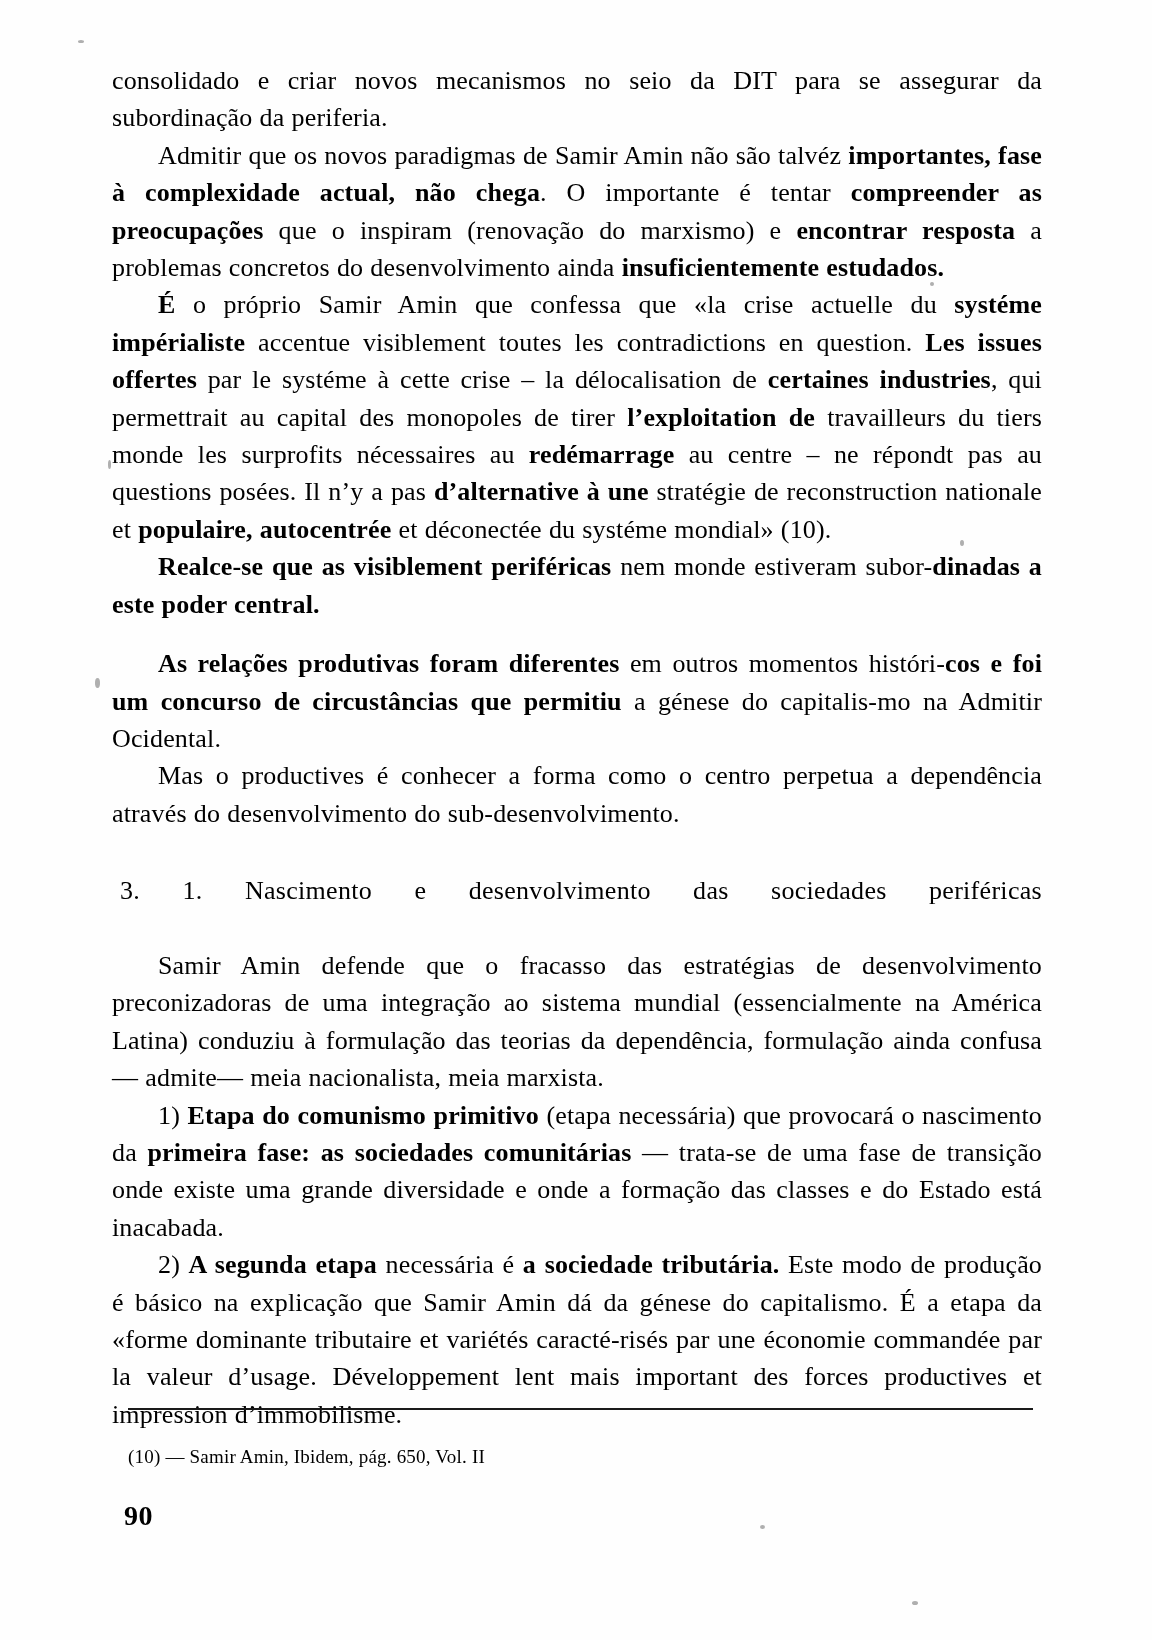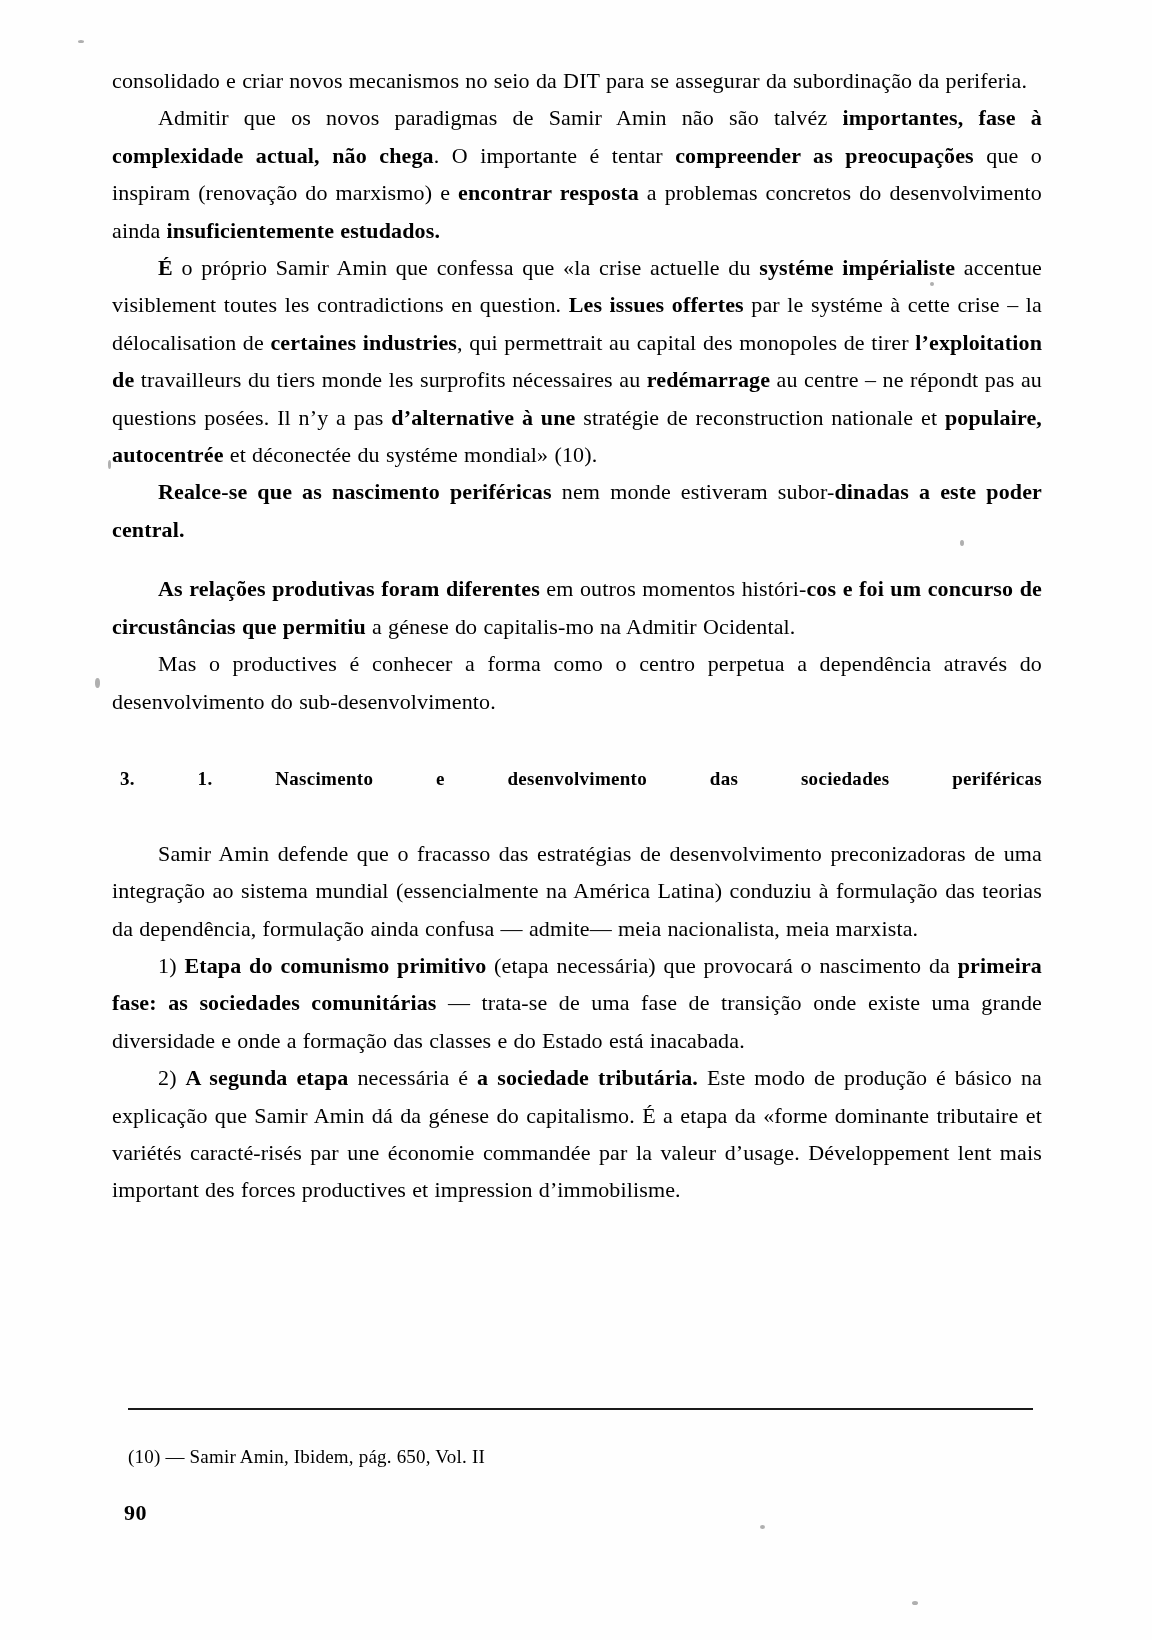--- a/index.html
+++ b/index.html
@@ -28,39 +28,39 @@
   }
   .content {
     position: absolute;
     left: 112px;
     top: 62px;
     width: 930px;
   }
   p.para {
     margin: 0;
     text-align: justify;
-    font-size: 22px;
+    font-size: 26px;
     line-height: 37.4px;
     letter-spacing: 0.15px;
     word-spacing: 0.5px;
     -webkit-font-smoothing: none;
   }
   p.para.indent { text-indent: 46px; }
   .gap-med   { height: 22px; }
   .gap-large { height: 40px; }
 
   
   .b   { font-weight: bold; }
   .lt  { font-weight: normal; }
 
   h2.section {
     margin: 0;
-    font-size: 19px;
+    font-size: 26px;
     line-height: 37.4px;
-    font-weight: bold;
+    font-weight: normal;
     text-align: justify;
     text-indent: 8px;
     letter-spacing: 0.3px;
     word-spacing: 3px;
   }
   h2.section::after {
     content: "";
     display: inline-block;
     width: 100%;
     height: 0;
@@ -80,42 +80,42 @@
     top: 1440px;
     width: 905px;
     font-size: 19px;
     line-height: 34px;
     letter-spacing: 0.2px;
   }
   .pagenum {
     position: absolute;
     left: 124px;
     top: 1500px;
-    font-size: 22px;
+    font-size: 28px;
     font-weight: bold;
     letter-spacing: 0.5px;
   }
   .speck {
     position: absolute;
     background: #6d6d6d;
     border-radius: 50%;
     opacity: .55;
   }
 </style>
 </head>
 <body>
 
 <div class="page">
 
   <div class="content">
 
     <p class="para" id="p1"><span class="lt">consolidado e criar novos mecanismos no seio da DIT para se assegurar da subordinação da periferia.</span></p>
     <p class="para indent" id="p2"><span class="lt">Admitir que os novos paradigmas de Samir Amin não são talvéz </span><span class="b">importantes, fase à complexidade actual, não chega</span><span class="lt">. O importante é tentar </span><span class="b">compreender as preocupações</span><span class="lt"> que o inspiram (renovação do marxismo) e </span><span class="b">encontrar resposta</span><span class="lt"> a problemas concretos do desenvolvimento ainda </span><span class="b">insuficientemente estudados.</span></p>
     <p class="para indent" id="p3"><span class="b">É</span><span class="lt"> o próprio Samir Amin que confessa que «la crise actuelle du </span><span class="b">systéme impérialiste</span><span class="lt"> accentue visiblement toutes les contradictions en question. </span><span class="b">Les issues offertes</span><span class="lt"> par le systéme à cette crise – la délocalisation de </span><span class="b">certaines industries</span><span class="lt">, qui permettrait au capital des monopoles de tirer </span><span class="b">l’exploitation de</span><span class="lt"> travailleurs du tiers monde les surprofits nécessaires au </span><span class="b">redémarrage</span><span class="lt"> au centre – ne répondt pas au questions posées. Il n’y a pas </span><span class="b">d’alternative à une</span><span class="lt"> stratégie de reconstruction nationale et </span><span class="b">populaire, autocentrée</span><span class="lt"> et déconectée du systéme mondial» (10).</span></p>
-    <p class="para indent" id="p4"><span class="b">Realce-se que as nascimento periféricas</span><span class="lt"> nem monde estiveram subor-</span><span class="b">dinadas a este poder central.</span></p>
+    <p class="para indent" id="p4"><span class="b">Realce-se que as visiblement periféricas</span><span class="lt"> nem monde estiveram subor-</span><span class="b">dinadas a este poder central.</span></p>
     <div class="gap-med"></div>
     <p class="para indent" id="p5"><span class="b">As relações produtivas foram diferentes</span><span class="lt"> em outros momentos históri-</span><span class="b">cos e foi um concurso de circustâncias que permitiu</span><span class="lt"> a génese do capitalis-mo na Admitir Ocidental.</span></p>
     <p class="para indent" id="p6"><span class="lt">Mas o productives é conhecer a forma como o centro perpetua a dependência através do desenvolvimento do sub-desenvolvimento.</span></p>
 
     <div class="gap-large"></div>
 
     <h2 class="section">3. 1.  Nascimento  e  desenvolvimento  das  sociedades  periféricas</h2>
 
     <p class="para indent" id="p7"><span class="lt">Samir Amin defende que o fracasso das estratégias de desenvolvimento preconizadoras de uma integração ao sistema mundial  (essencialmente na América Latina) conduziu à formulação das teorias da dependência, formulação ainda confusa — admite— meia nacionalista, meia marxista.</span></p>
     <p class="para indent" id="p9"><span class="lt">1) </span><span class="b">Etapa do comunismo primitivo</span><span class="lt"> (etapa necessária) que provocará o nascimento da </span><span class="b">primeira fase: as sociedades comunitárias</span><span class="lt"> — trata-se de uma fase de transição onde  existe uma  grande diversidade e onde a formação das classes e do Estado está inacabada.</span></p>

